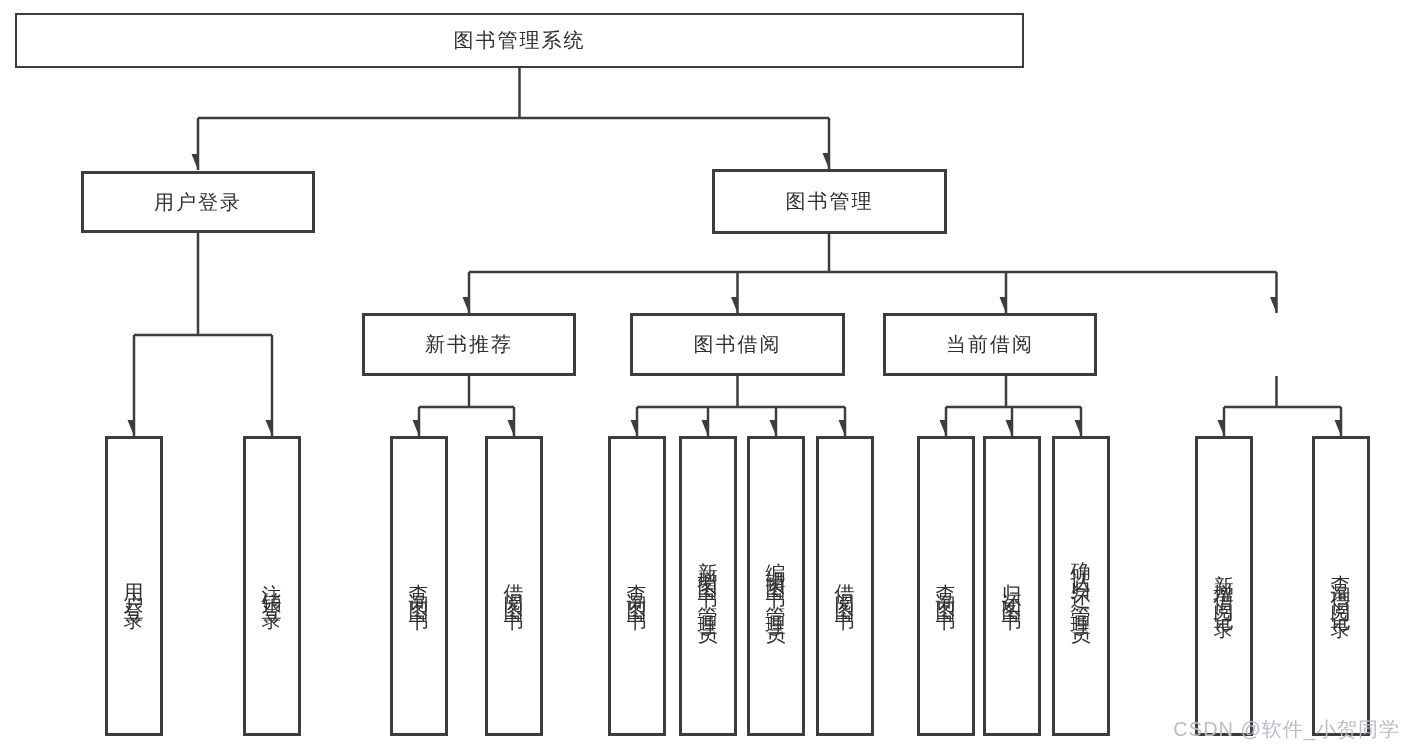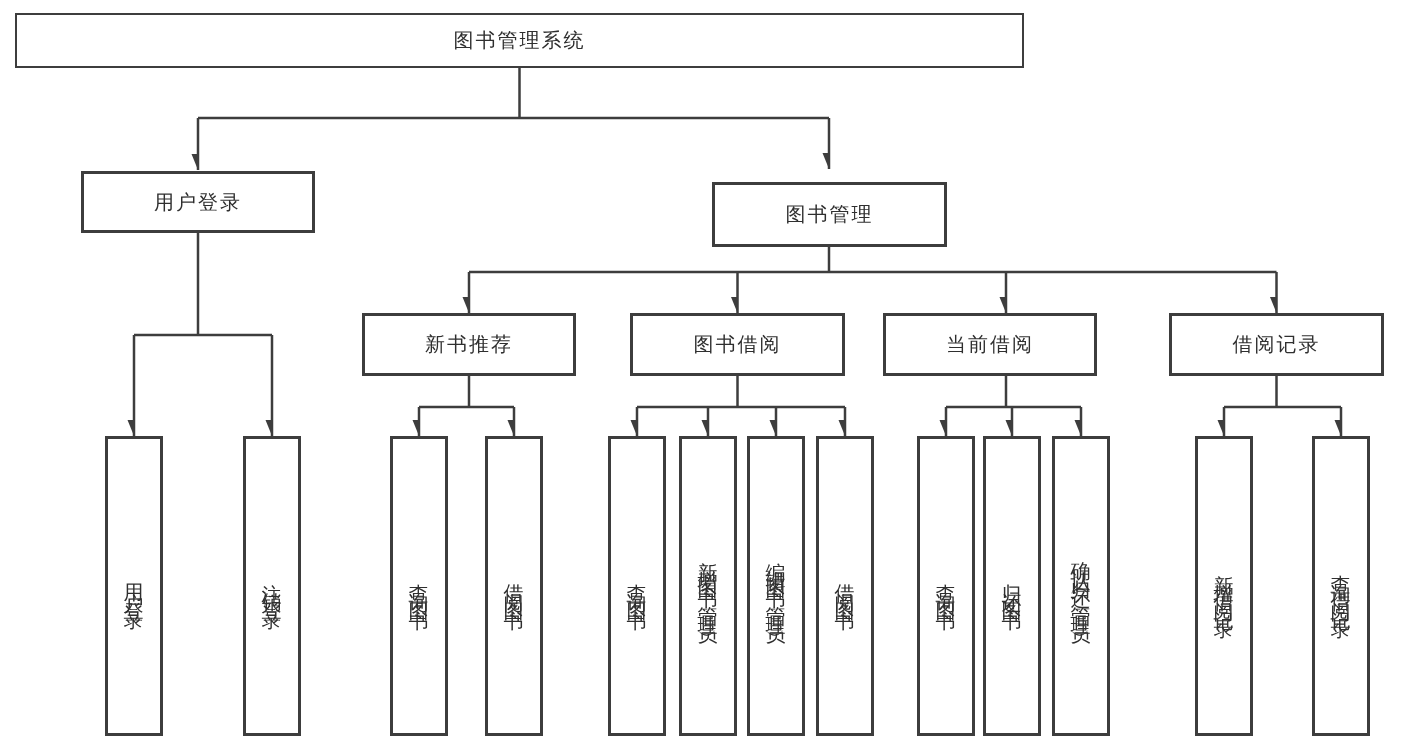--- a/index.html
+++ b/index.html
@@ -139,36 +139,33 @@
     </g>
   </svg>
 
   <div class="node root" style="left:15px; top:13px; width:1009px; height:55px;">
     <span class="hlabel">图书管理系统</span>
   </div>
 
   <div class="node" style="left:81px; top:171px; width:234px; height:62px;">
     <span class="hlabel">用户登录</span>
   </div>
-  <div class="node" style="left:712px; top:182px; width:235px; height:65px;">
+  <div class="node" style="left:712px; top:169px; width:235px; height:65px;">
     <span class="hlabel">图书管理</span>
   </div>
 
   <div class="node" style="left:630px; top:313px; width:215px; height:63px;">
     <span class="hlabel">图书借阅</span>
   </div>
   <div class="node" style="left:362px; top:313px; width:214px; height:63px;">
     <span class="hlabel">新书推荐</span>
   </div>
   <div class="node" style="left:883px; top:313px; width:214px; height:63px;">
     <span class="hlabel">当前借阅</span>
   </div>
-  <div class="node" style="left:1169px; top:313px; width:215px; height:63px;">
-    <span class="hlabel">借阅记录</span>
-  </div>
 
   <div class="vnode" style="left:105px; top:436px; width:58px; height:300px;">
     <span class="vlabel">用户登录</span>
   </div>
   <div class="vnode" style="left:243px; top:436px; width:58px; height:300px;">
     <span class="vlabel">注销登录</span>
   </div>
 
   <div class="vnode" style="left:390px; top:436px; width:58px; height:300px;">
     <span class="vlabel">查询图书</span>
@@ -200,14 +197,15 @@
     <span class="vlabel">确认归还（管理员）</span>
   </div>
 
   <div class="vnode" style="left:1195px; top:436px; width:58px; height:300px;">
     <span class="vlabel">新增借阅记录</span>
   </div>
   <div class="vnode" style="left:1312px; top:436px; width:58px; height:300px;">
     <span class="vlabel">查询借阅记录</span>
   </div>
 
+  <div class="watermark">CSDN @软件_小贺同学</div>
 
 </div>
 
 </body></html>

